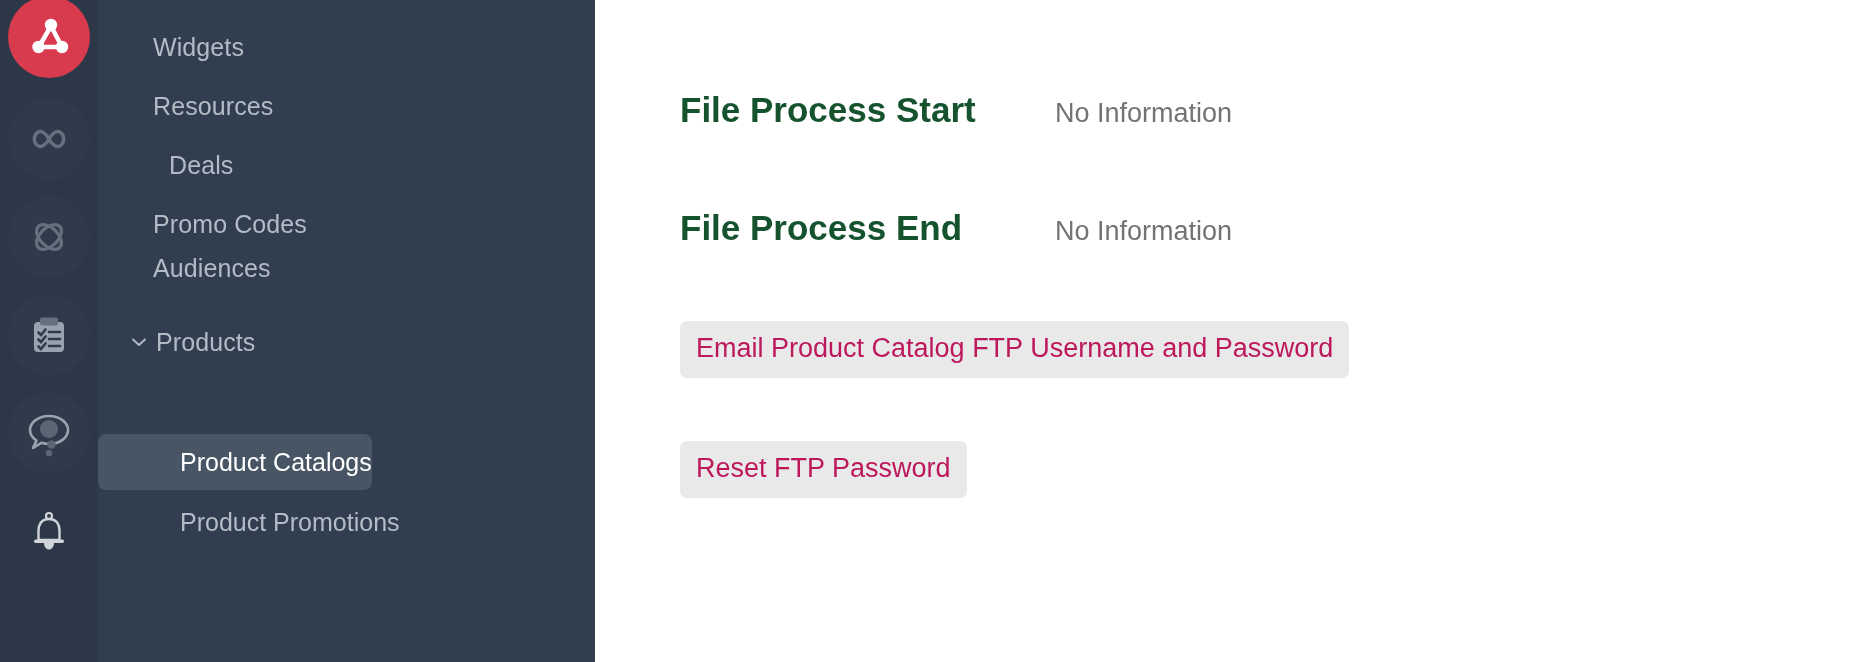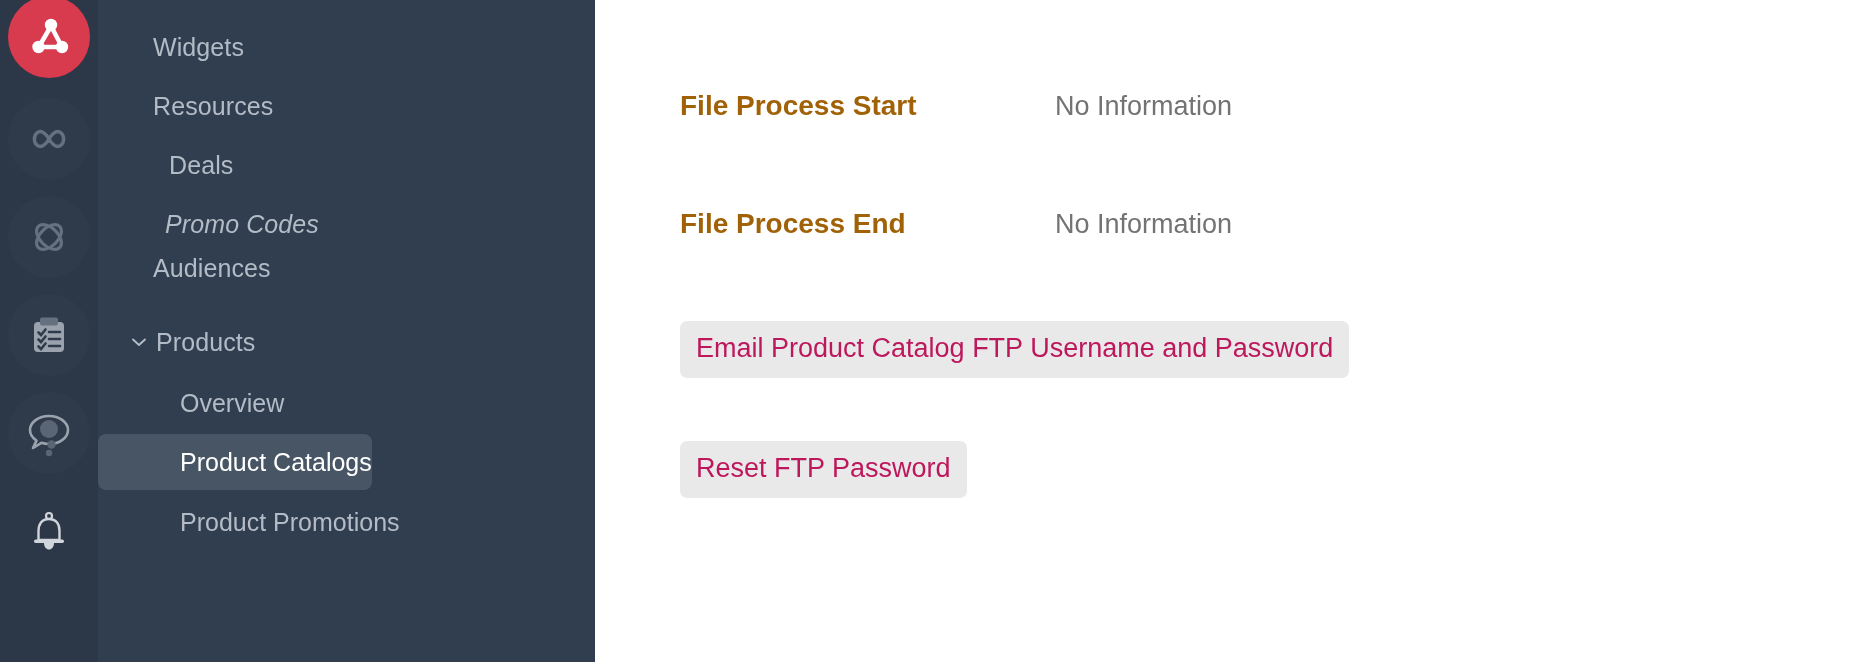--- a/index.html
+++ b/index.html
@@ -122,23 +122,23 @@
   }
 
   .field-row {
     position: absolute;
     display: flex;
     align-items: baseline;
     left: 85px;
   }
 
   .field-label {
-    font-size: 28px;
+    font-size: 35px;
     font-weight: bold;
-    color: #a16207;
+    color: #14532d;
     width: 375px;
     white-space: nowrap;
   }
 
   .field-value {
     font-size: 27px;
     color: #737373;
     font-weight: 400;
     white-space: nowrap;
   }
@@ -246,40 +246,37 @@
     </div>
 
     <div class="nav-item" style="position:absolute;top:82px;left:0;right:0;">
       <span class="nav-label">Resources</span>
     </div>
 
     <div class="nav-item" style="position:absolute;top:141px;left:16px;right:0;">
       <span class="nav-label">Deals</span>
     </div>
 
-    <div class="nav-item" style="position:absolute;top:200px;left:12px;right:0;font-style:italic;">
+    <div class="nav-item" style="position:absolute;top:200px;left:0;right:0;">
       <span class="nav-label">Promo Codes</span>
     </div>
 
     <div class="nav-item" style="position:absolute;top:244px;left:0;right:0;">
       <span class="nav-label">Audiences</span>
     </div>
 
     <div class="nav-item group" style="position:absolute;top:318px;left:0;right:12px;">
       <span class="chevron">
         <svg width="20" height="20" viewBox="0 0 20 20">
           <polyline points="4,7.5 10,13 16,7.5" fill="none" stroke="#b3bcc6" stroke-width="1.9" stroke-linecap="round" stroke-linejoin="round"></polyline>
         </svg>
       </span>
       <span class="nav-label">Products</span>
     </div>
 
-    <div class="nav-sub" style="position:absolute;top:375px;left:0;right:14px;">
-      <span class="nav-label">Overview</span>
-    </div>
 
     <div class="nav-sub selected" style="position:absolute;top:434px;left:0;">
       <span class="nav-label">Product Catalogs</span>
     </div>
 
     <div class="nav-sub" style="position:absolute;top:494px;left:0;right:14px;">
       <span class="nav-label">Product Promotions</span>
     </div>
 
   </div>

